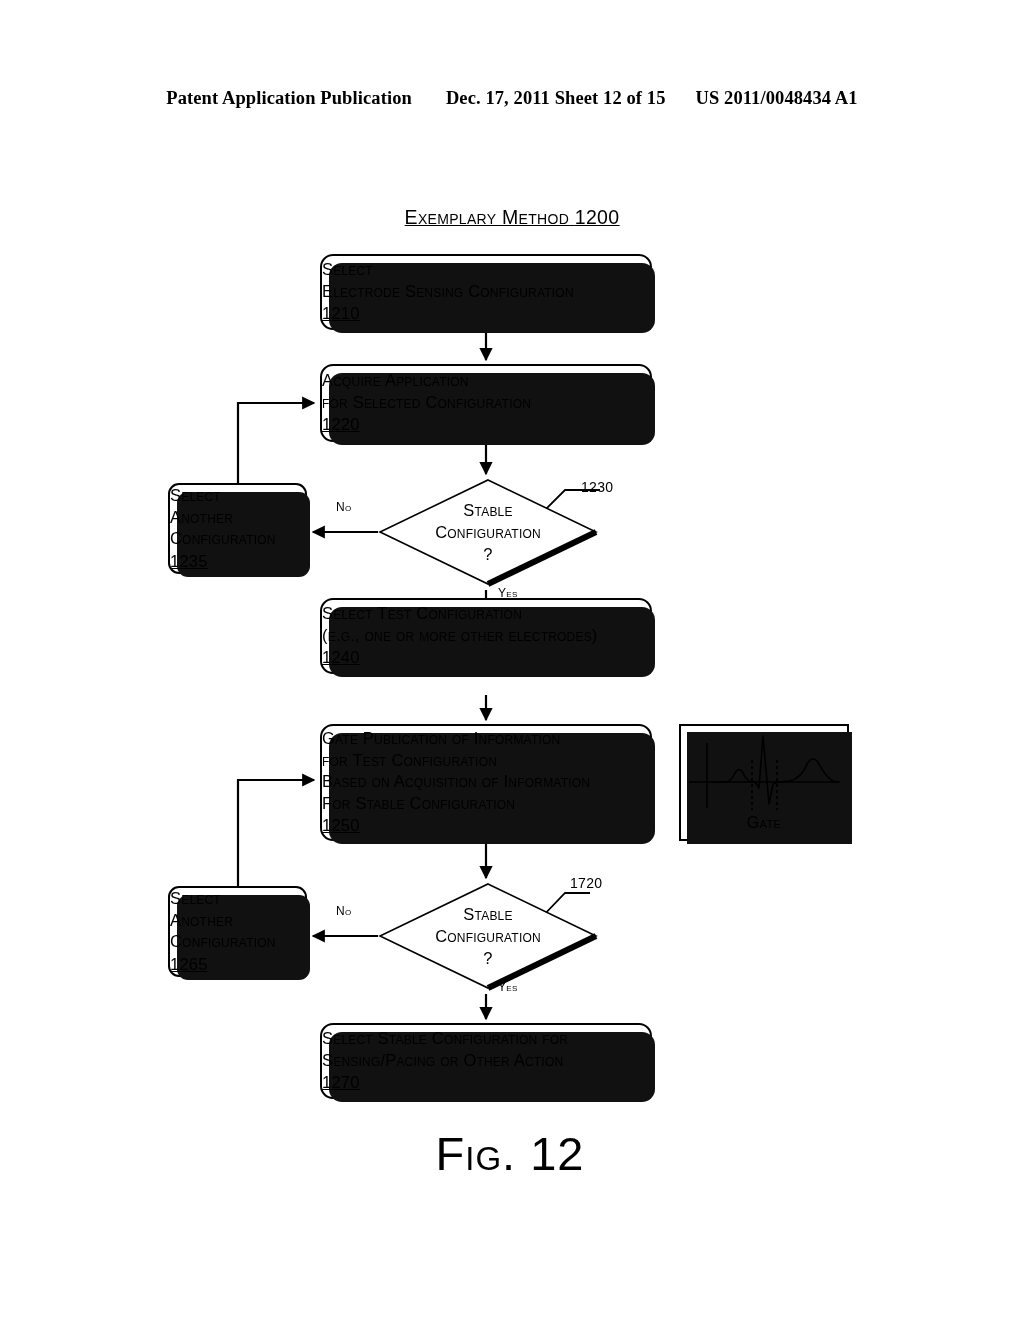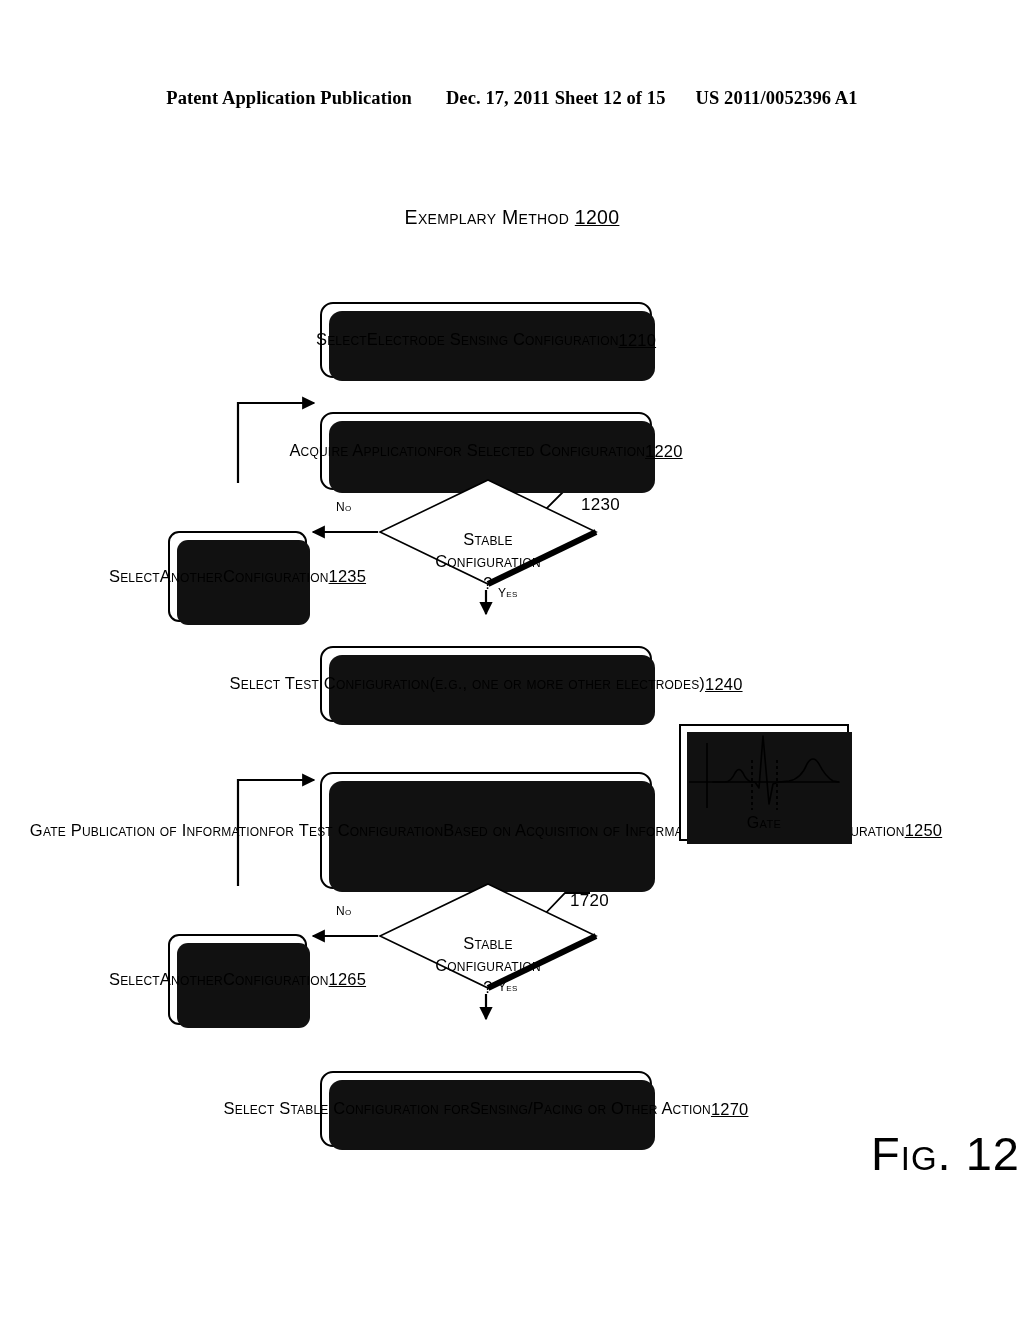--- a/index.html
+++ b/index.html
@@ -39,45 +39,45 @@
   #fig-title {
     position: absolute;
     top: 206px;
     left: 0;
     width: 1024px;
     text-align: center;
     font-size: 19.5px;
     letter-spacing: 0.3px;
     font-variant: small-caps;
     white-space: nowrap;
+    text-decoration: underline;
   }
   #fig-title .num {
     text-decoration: underline;
     font-variant: normal;
     font-size: 19.5px;
   }
 
   
   .pbox {
     position: absolute;
     box-sizing: border-box;
     border: 2.2px solid #000;
     border-radius: 13px;
     background: #fff;
     display: flex;
-    flex-direction: row;
-    align-items: center;
+    flex-direction: column;
+    align-items: flex-start;
     justify-content: center;
     text-align: center;
     font-variant: small-caps;
     font-size: 16.5px;
     line-height: 21.5px;
     letter-spacing: 0.2px;
     z-index: 4;
-    margin-top: 48px;
   }
   
   .pbox::after {
     content: "";
     position: absolute;
     left: 7px;
     top: 7px;
     right: -5px;
     bottom: -5px;
     border-radius: 13px;
@@ -107,45 +107,44 @@
   #box-1270 { left: 320px; top: 1023px; width: 332px; height: 76px; }
 
   
   .diamond-wrap {
     position: absolute;
     z-index: 4;
   }
   .diamond-wrap svg { display: block; overflow: visible; }
   .diamond-label {
     position: absolute;
-    left: 0; top: 8px;
+    left: 0; top: 0;
     width: 100%; height: 100%;
     display: flex;
     flex-direction: column;
     align-items: center;
-    justify-content: flex-end;
+    justify-content: center;
     text-align: center;
     font-variant: small-caps;
     font-size: 16.5px;
     line-height: 22px;
     letter-spacing: 0.2px;
     pointer-events: none;
   }
   .diamond-label .q { font-variant: normal; }
   #dia-1230 { left: 378px; top: 478px; width: 220px; height: 108px; }
   #dia-1260 { left: 378px; top: 882px; width: 220px; height: 108px; }
 
   
   .refnum {
     position: absolute;
-    font-size: 17px;
+    font-size: 14px;
     letter-spacing: 0.3px;
     font-family: "Liberation Sans", sans-serif;
     z-index: 6;
-    margin-top: 16px;
   }
   #ref-1230 { left: 581px; top: 479px; }
   #ref-1260 { left: 570px; top: 875px; }
 
   
   .branch {
     position: absolute;
     font-variant: small-caps;
     font-size: 12px;
     letter-spacing: 0.3px;
@@ -196,35 +195,35 @@
     font-size: 16px;
     letter-spacing: 0.4px;
   }
 
   
   #fig-caption {
     position: absolute;
     top: 1126px;
     left: 0;
     width: 1020px;
-    text-align: right;
+    text-align: center;
     font-size: 47px;
     font-variant: small-caps;
     letter-spacing: 1px;
   }
 </style>
 </head>
 <body>
 
 <div id="pub-header">
   <span class="hseg">Patent Application Publication</span>
   <span class="gap1"></span>
   <span class="hseg">Dec. 17, 2011  Sheet 12 of 15</span>
   <span class="gap2"></span>
-  <span class="hseg">US 2011/0052396 A1</span>
+  <span class="hseg">US 2011/0048434 A1</span>
 </div>
 
 <div id="fig-title">
   <span>Exemplary Method</span><span>&nbsp;</span><span class="num">1200</span>
 </div>
 
 <svg id="wires" viewBox="0 0 1024 1320">
   <defs>
     <marker id="arrow" viewBox="0 0 10 10" refX="9" refY="5" markerWidth="6" markerHeight="6" orient="auto-start-reverse">
       <path d="M 0 0 L 10 5 L 0 10 z" fill="#000"></path>

